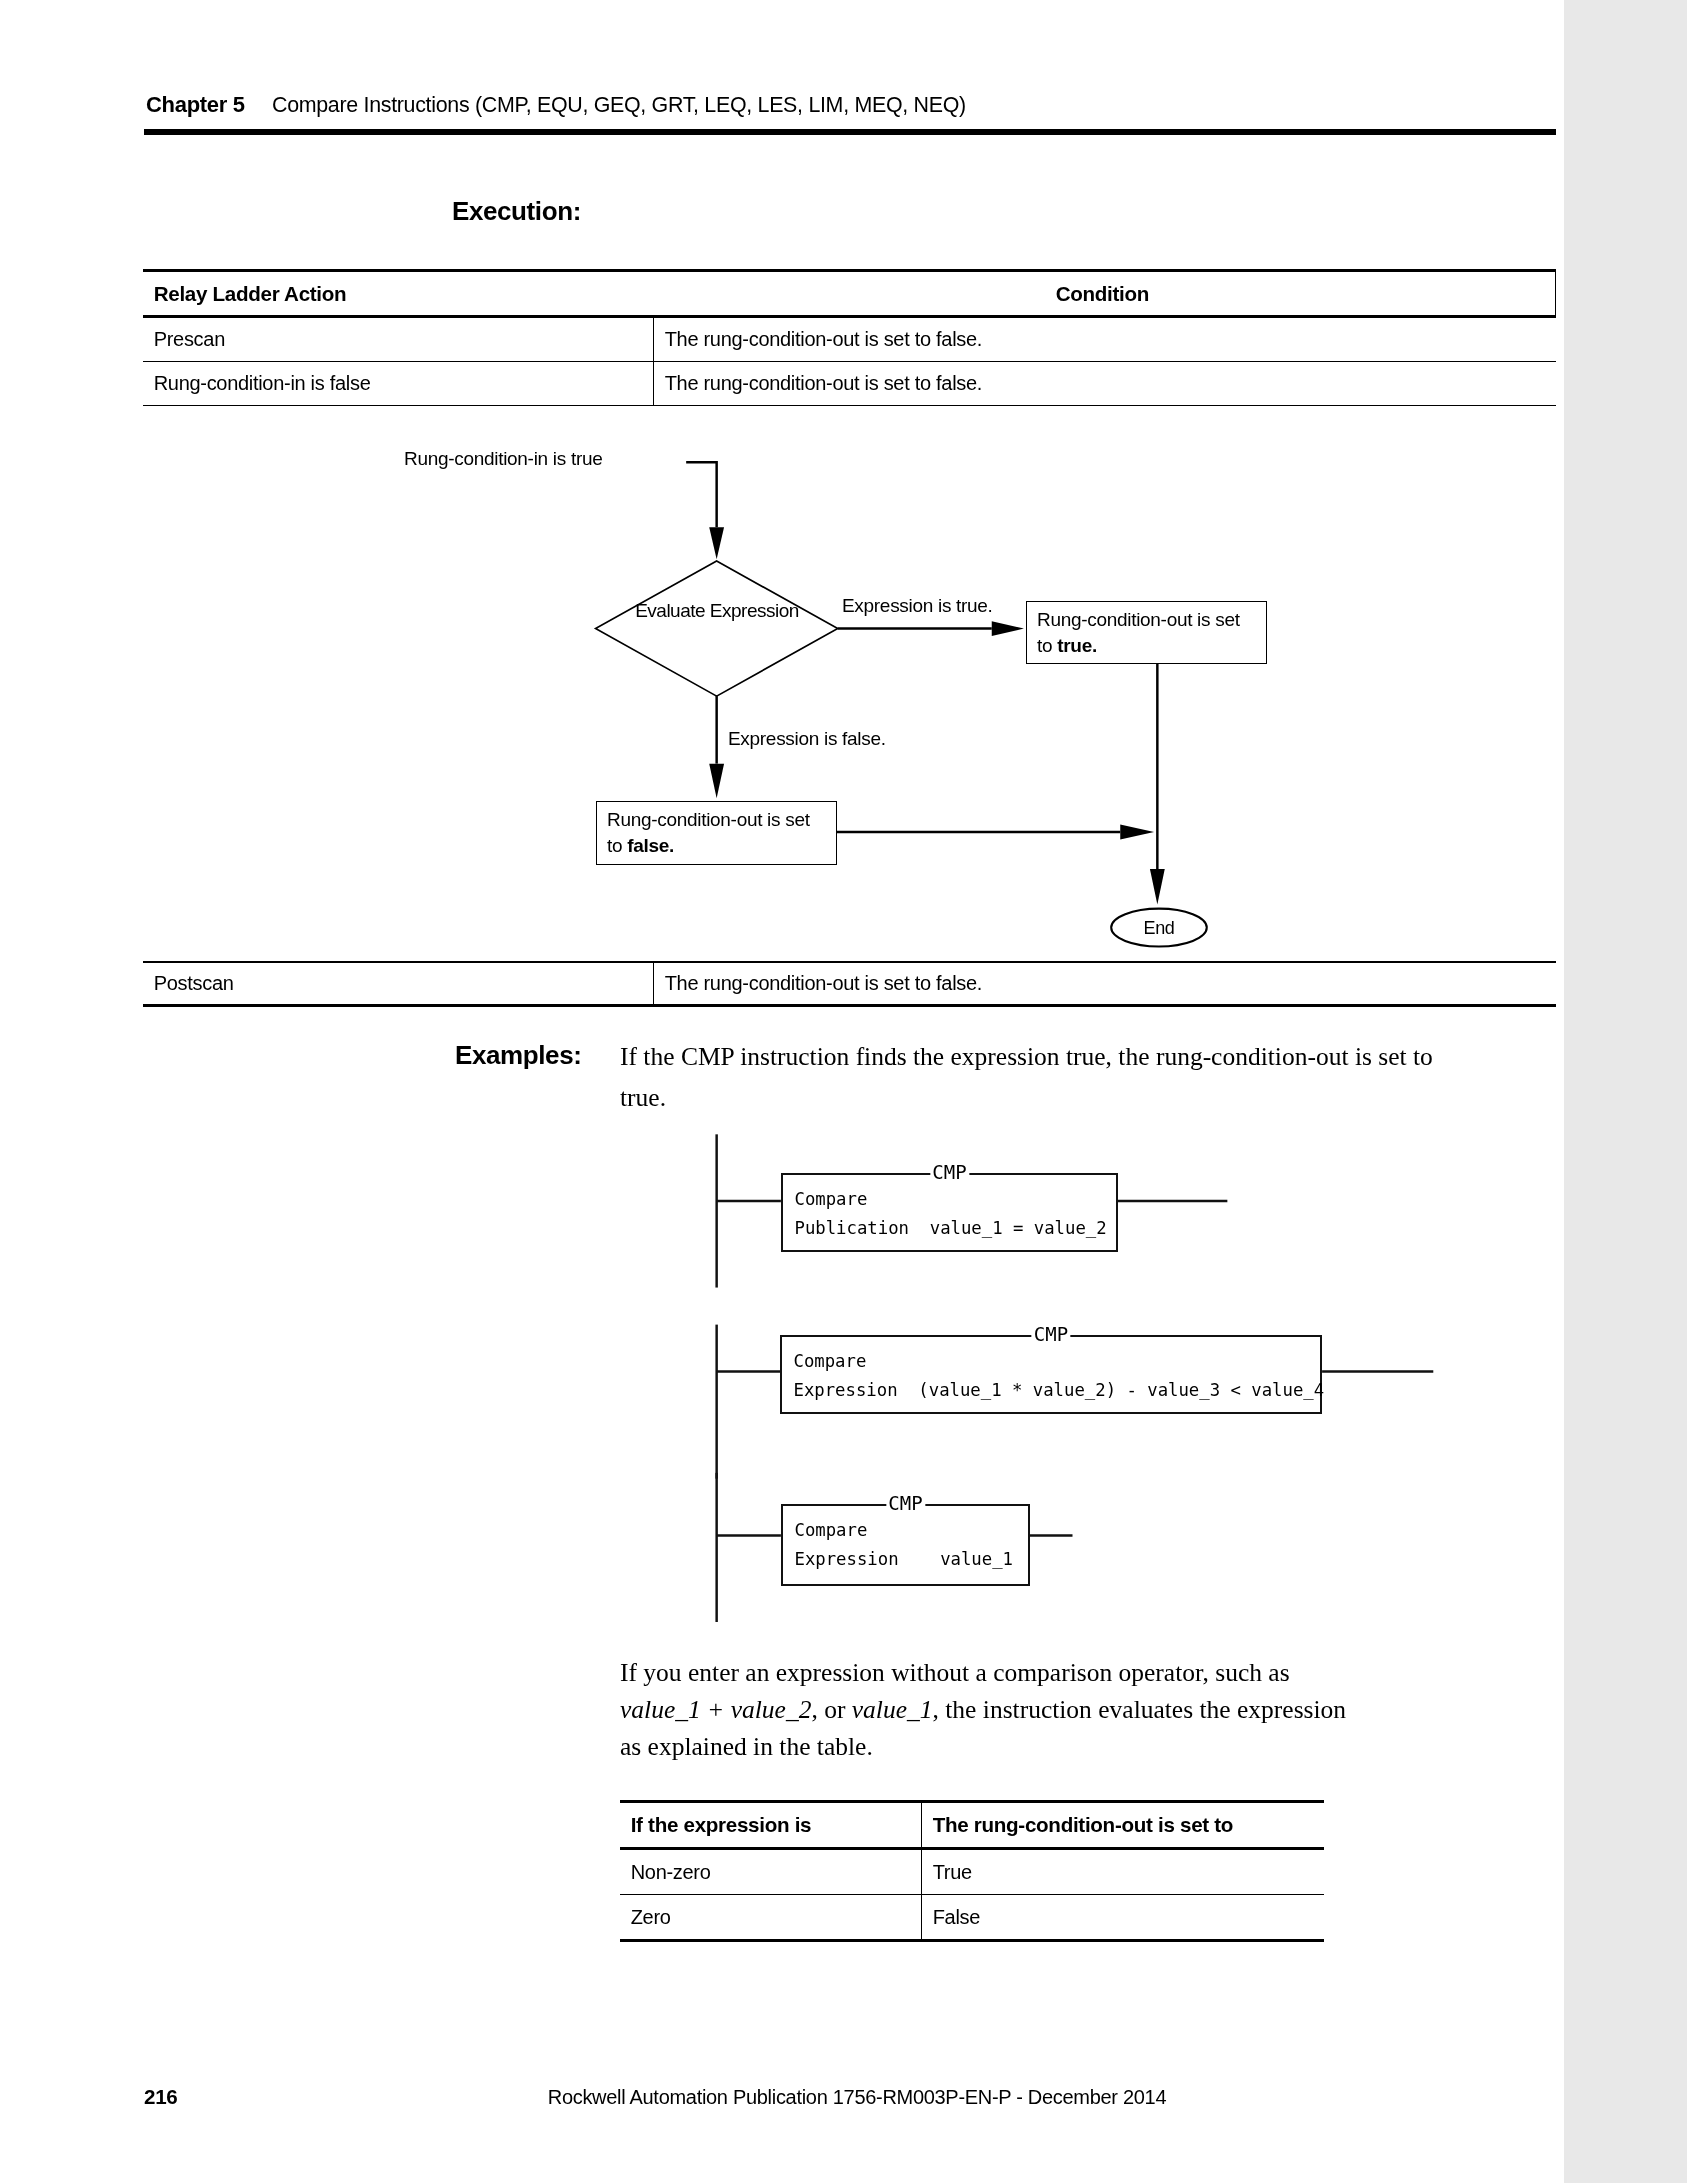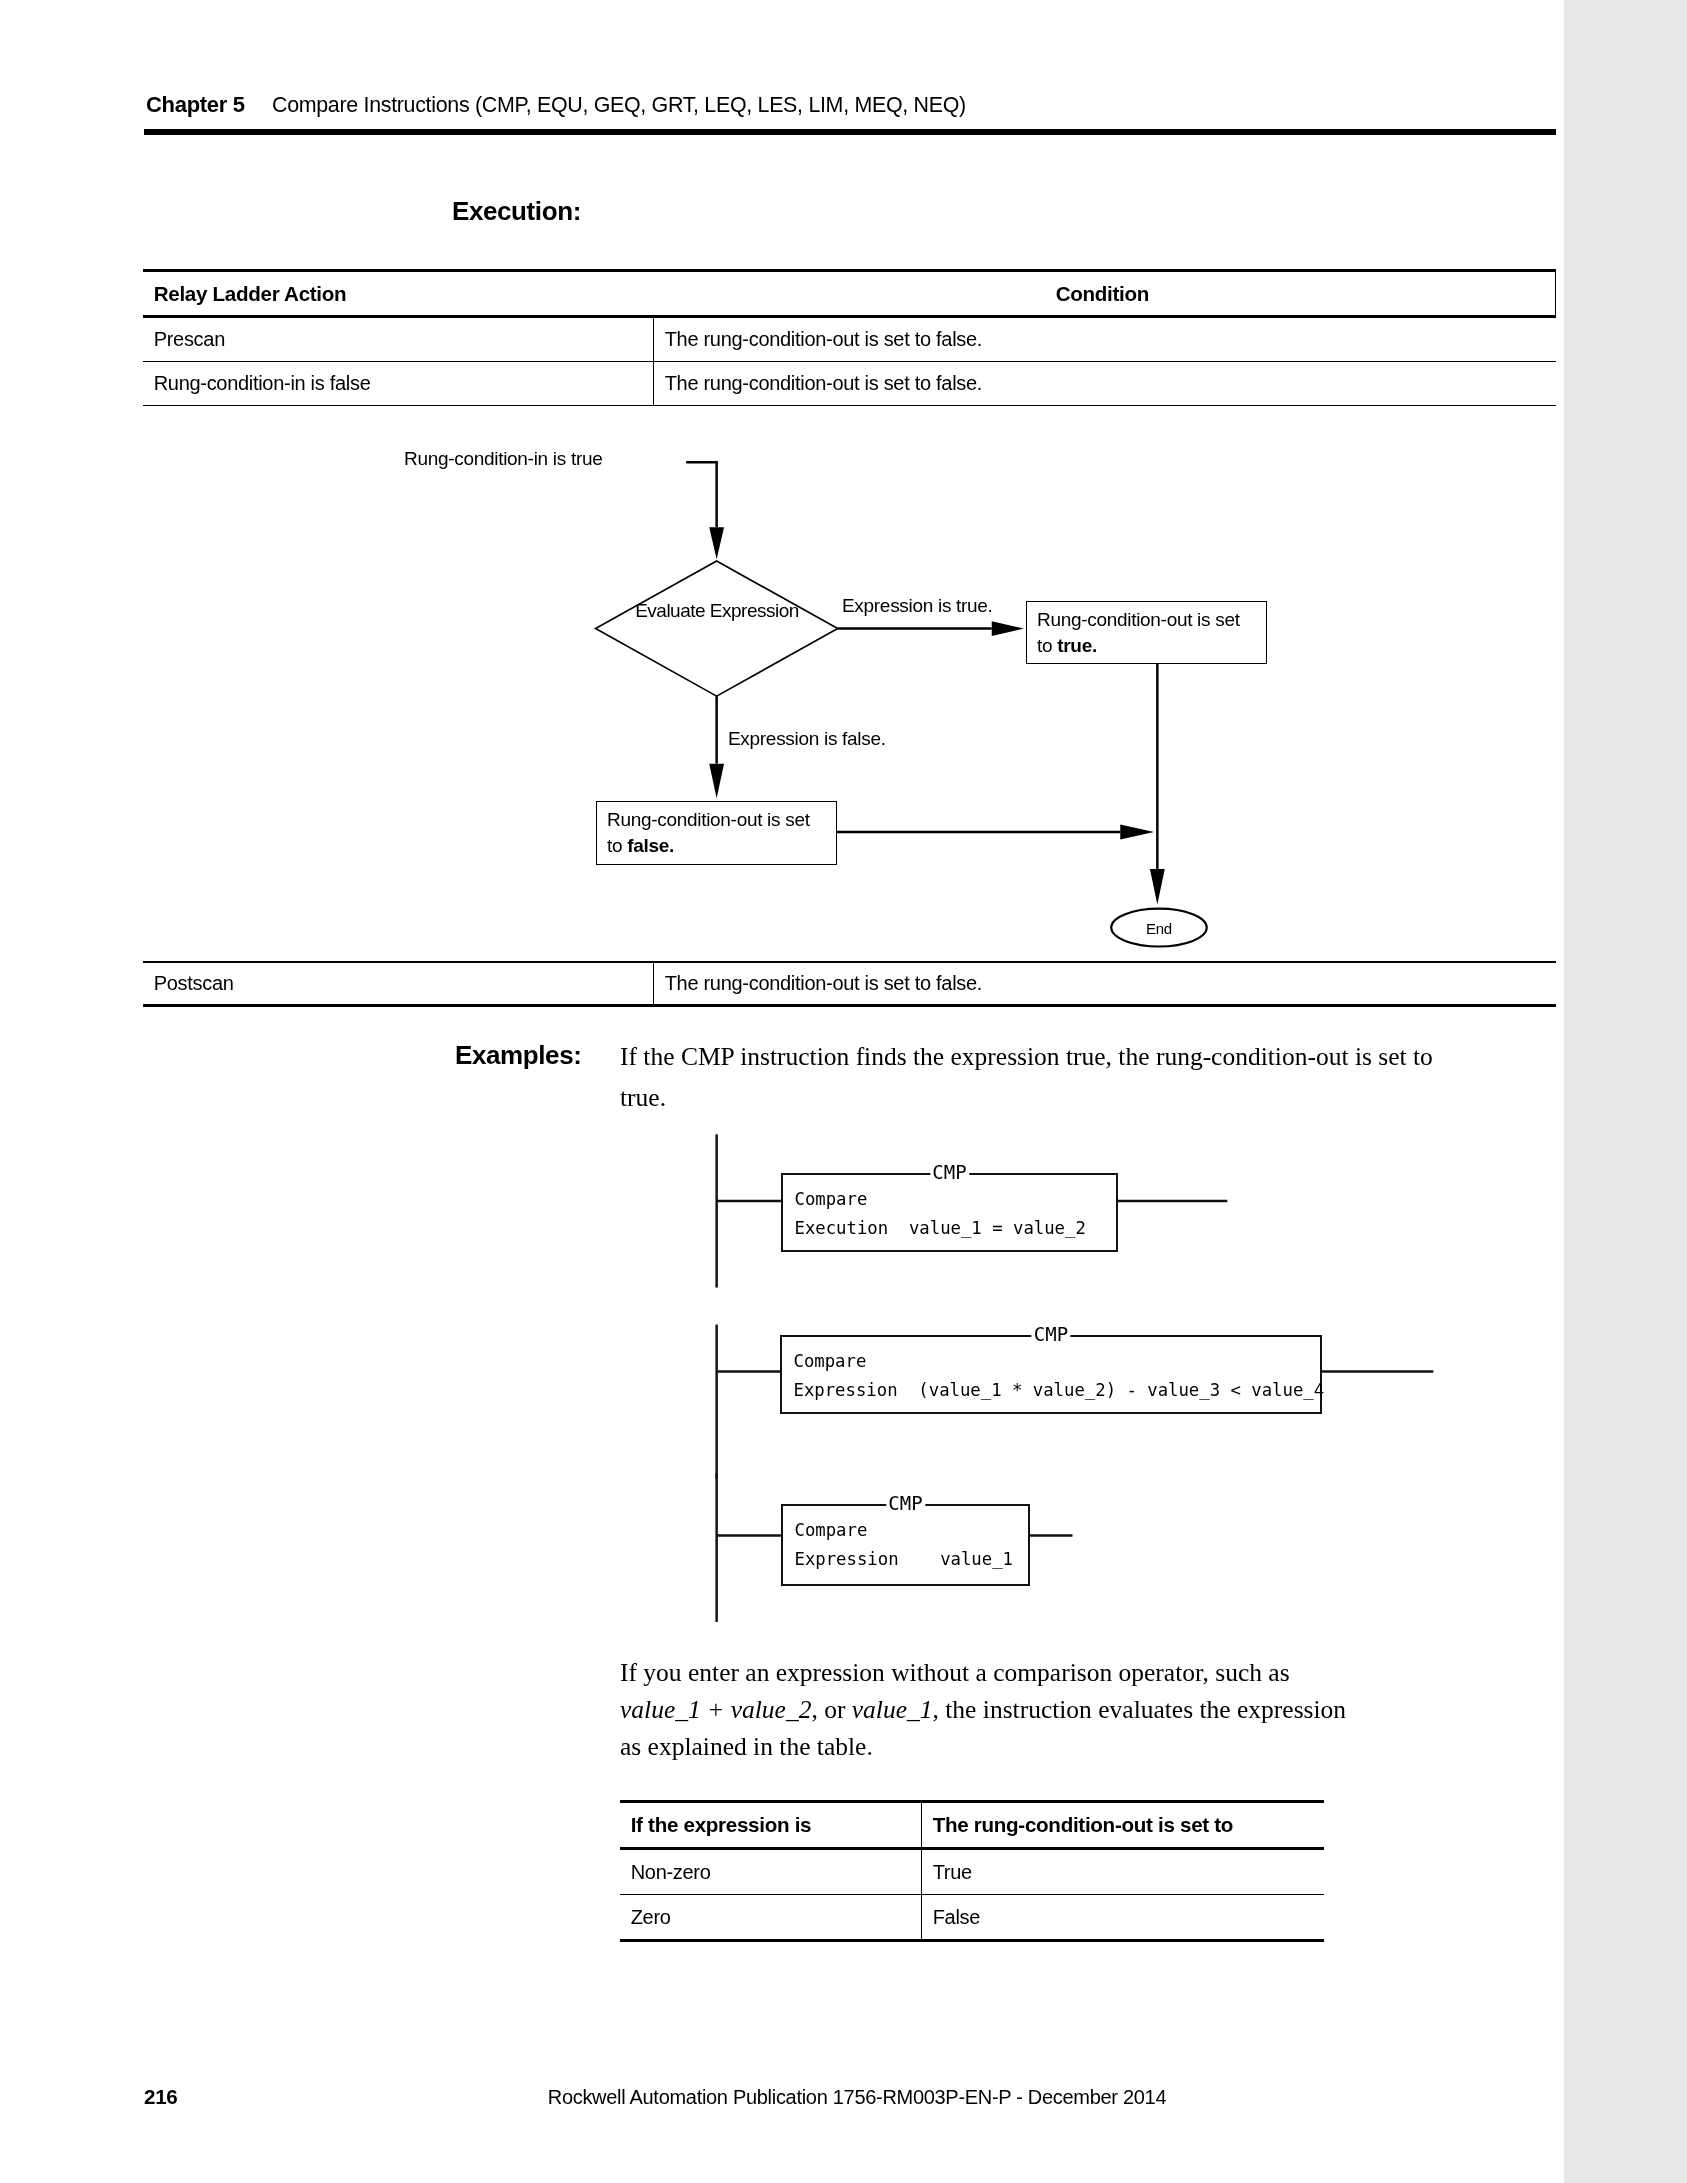--- a/index.html
+++ b/index.html
@@ -46,21 +46,21 @@
   #expr-table .drow.last{border-bottom:3.3px solid #000;}
   #expr-table .c1{width:302px;}
   #expr-table .c2{flex:1;}
 
   
   .flow-label{font-size:19px;letter-spacing:-0.3px;white-space:nowrap;}
   .flow-box{position:absolute;border:1.6px solid #000;background:#fff;box-sizing:border-box;
             font-size:19px;line-height:25.5px;padding:5px 10px;letter-spacing:-0.3px;}
   #diamond-text{left:620px;top:600px;width:194px;text-align:center;font-size:19px;letter-spacing:-0.5px;}
   #end-text{left:1112px;top:910px;width:94px;height:36px;display:flex;align-items:center;justify-content:center;
-            font-size:15px;}
+            font-size:18px;}
 
   
   .lbox{position:absolute;border:2.5px solid #111;background:#fff;box-sizing:border-box;}
   .lbox .ltitle{position:absolute;top:-13px;left:50%;transform:translateX(-50%);
                 background:#fff;padding:0 2.5px;font-size:19px;line-height:21.4px;}
   .lbox .lbody{padding:10px 0 0 11.5px;}
   .lbox .lline{font-size:17.3px;line-height:29px;white-space:pre;}
 
   
   .body-line{font-size:25.5px;letter-spacing:0px;white-space:nowrap;}
@@ -165,21 +165,21 @@
   <div class="abs sans section-heading" style="left:455px;top:1040px;">Examples:</div>
   <div class="abs serif" id="examples-body">
     <div class="body-line">If the CMP instruction finds the expression true, the rung-condition-out is set to</div>
     <div class="body-line">true.</div>
   </div>
 
   <div class="lbox mono" style="left:781px;top:1173px;width:337px;height:79px;">
     <div class="ltitle">CMP</div>
     <div class="lbody">
       <div class="lline">Compare</div>
-      <div class="lline">Execution  value_1 = value_2</div>
+      <div class="lline">Publication  value_1 = value_2</div>
     </div>
   </div>
 
   <div class="lbox mono" style="left:780px;top:1335px;width:542px;height:79px;">
     <div class="ltitle">CMP</div>
     <div class="lbody">
       <div class="lline">Compare</div>
       <div class="lline">Expression  (value_1 * value_2) - value_3 &lt; value_4</div>
     </div>
   </div>

